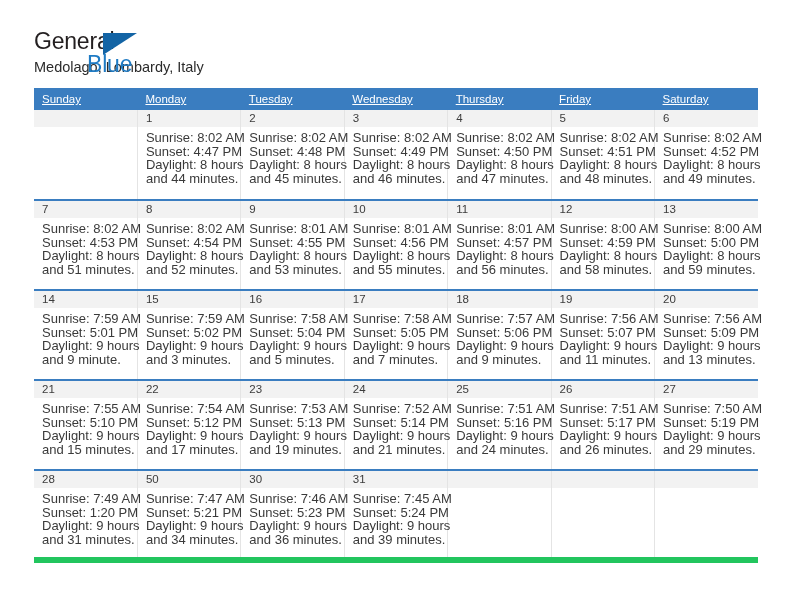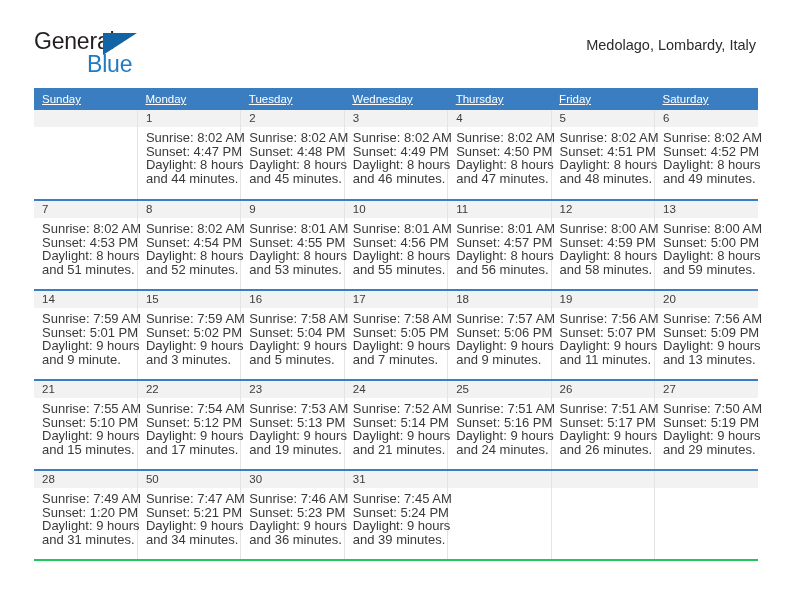--- a/index.html
+++ b/index.html
@@ -19,20 +19,21 @@
     overflow: hidden;
   }
 
   
   .header {
     display: flex;
     align-items: flex-start;
     justify-content: space-between;
     padding: 28px 36px 0 34px;
     height: 75px;
+    flex-direction: column;
   }
   .logo {
     position: relative;
     width: 140px;
     height: 52px;
     line-height: 1;
     user-select: none;
   }
   .logo-general {
     position: absolute;
@@ -98,21 +99,21 @@
   }
   .calendar td {
     vertical-align: top;
     border-right: 1px solid #e4e4e4;
     border-bottom: 2px solid #3a7dc0;
     height: 90px;
     padding: 0;
     background: #ffffff;
   }
   .calendar td:last-child { border-right: none; }
-  .calendar tr:last-child td { border-bottom: 2px solid #22c55e; }
+  .calendar tr:last-child td { border-bottom: 6px solid #22c55e; }
 
   .daynum-bar {
     background: #f2f2f2;
     height: 17px;
     padding: 1px 0 0 8px;
     font-size: 11.5px;
     color: #3c3c3c;
     line-height: 15px;
   }
   td.empty .daynum-bar { background: #f2f2f2; }

